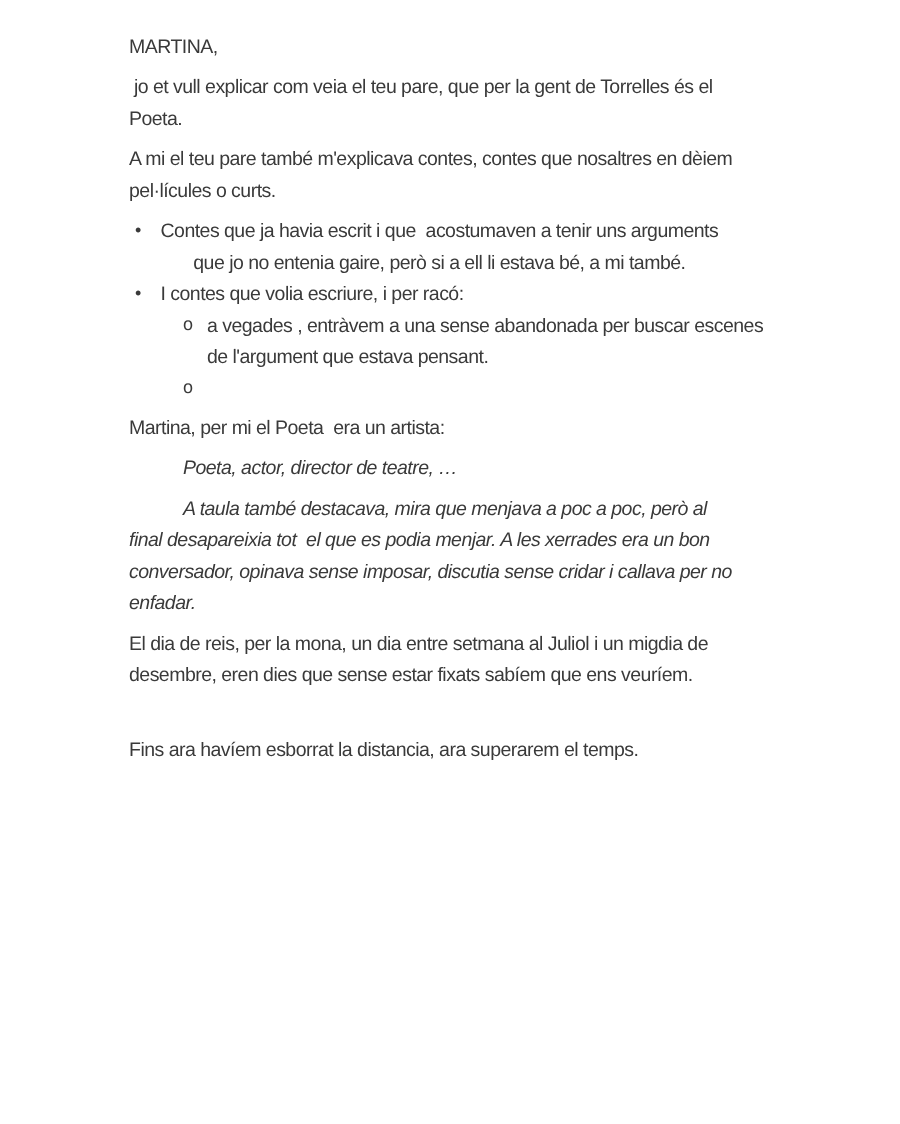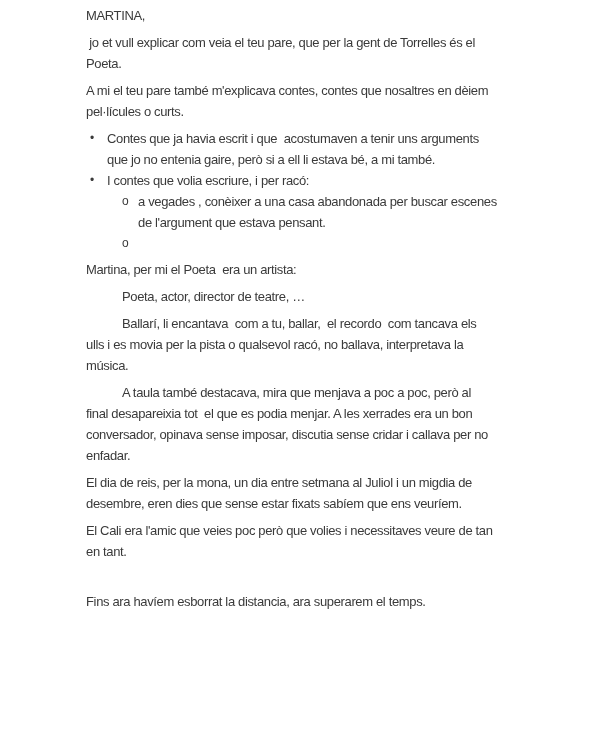--- a/index.html
+++ b/index.html
@@ -7,52 +7,54 @@
     padding: 0;
     background: #ffffff;
   }
   .doc-page {
     position: relative;
     width: 600px;
     height: 749px;
     background: #ffffff;
     overflow: hidden;
     box-sizing: border-box;
-    padding: 5px 20px 0 86px;
+    padding: 20px 20px 0 86px;
     font-family: "Liberation Sans", sans-serif;
     font-size: 13px;
     line-height: 21px;
     letter-spacing: -0.35px;
     color: #3a3a3a;
   }
   .para {
     margin: 0 0 6px 0;
     white-space: pre;
   }
   .para.indent-first {
     text-indent: 36px;
+    font-style: italic;
   }
   .bullet-list {
     margin: 0 0 5px 0;
   }
   .li {
     display: flex;
     align-items: flex-start;
   }
   .li .marker {
     flex: 0 0 auto;
     white-space: pre;
   }
   .li.level-1 .marker {
     width: 17px;
     margin-left: 4px;
     font-size: 12px;
   }
   .li.level-1 .li-text {
     white-space: pre;
+    text-align: center;
   }
   .li.level-2 {
     margin-left: 36px;
   }
   .li.level-2 .marker {
     width: 16px;
     font-size: 12px;
   }
   .li.level-2 .li-text {
     white-space: pre;
@@ -80,45 +82,40 @@
       <span class="marker">•</span>
       <span class="li-text">Contes que ja havia escrit i que  acostumaven a tenir uns arguments
 que jo no entenia gaire, però si a ell li estava bé, a mi també.</span>
     </div>
     <div class="li level-1">
       <span class="marker">•</span>
       <span class="li-text">I contes que volia escriure, i per racó:</span>
     </div>
     <div class="li level-2">
       <span class="marker">o</span>
-      <span class="li-text">a vegades , conèixer a una casa abandonada per buscar escenes
+      <span class="li-text">a vegades , entràvem a una sense abandonada per buscar escenes
 de l'argument que estava pensant.</span>
     </div>
     <div class="li level-2">
       <span class="marker">o</span>
     </div>
   </div>
 
 
   <p class="para">Martina, per mi el Poeta  era un artista:</p>
 
   <p class="para indent-first">Poeta, actor, director de teatre, …</p>
 
-  <p class="para indent-first">Ballarí, li encantava  com a tu, ballar,  el recordo  com tancava els
-ulls i es movia per la pista o qualsevol racó, no ballava, interpretava la
-música.</p>
 
   <p class="para indent-first">A taula també destacava, mira que menjava a poc a poc, però al
 final desapareixia tot  el que es podia menjar. A les xerrades era un bon
 conversador, opinava sense imposar, discutia sense cridar i callava per no
 enfadar.</p>
 
   <p class="para">El dia de reis, per la mona, un dia entre setmana al Juliol i un migdia de
 desembre, eren dies que sense estar fixats sabíem que ens veuríem.</p>
 
-  <p class="para">El Cali era l'amic que veies poc però que volies i necessitaves veure de tan
-en tant.</p>
 
   <div class="blank-spacer"></div>
 
   <p class="para">Fins ara havíem esborrat la distancia, ara superarem el temps.</p>
 
 </div>
 
 </body></html>

